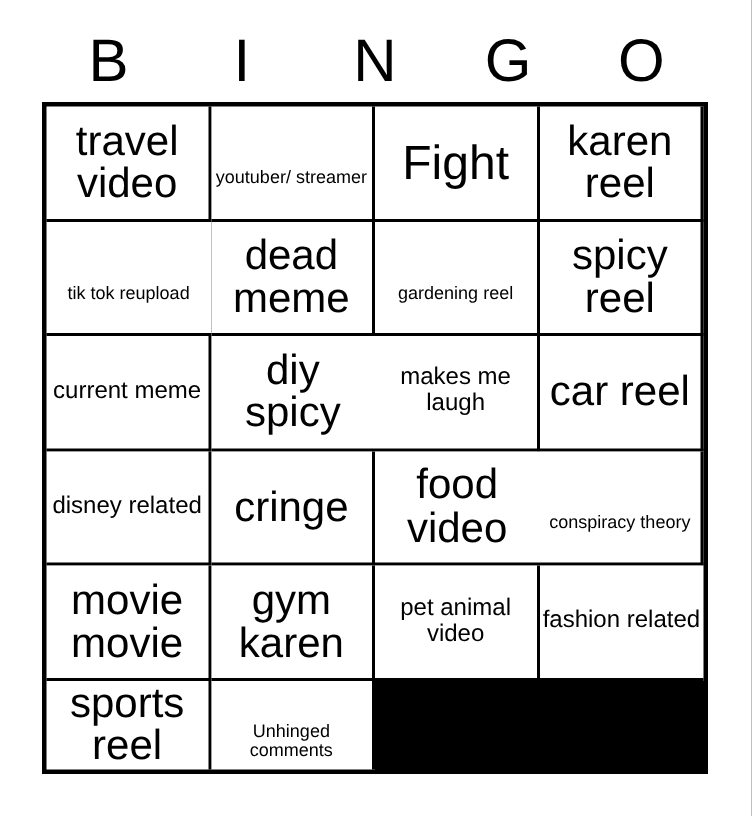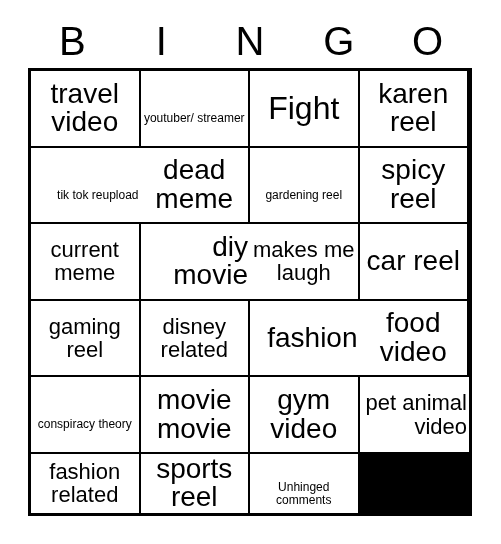--- a/index.html
+++ b/index.html
@@ -64,35 +64,35 @@
     box-sizing: border-box;
     border-right: 2px solid #000;
     border-bottom: 2px solid #000;
     display: flex;
     align-items: center;
     justify-content: center;
     text-align: center;
     padding: 1px 2px;
     overflow: hidden;
   }
-  .cell:nth-child(5n) { border-right: 0; text-align: right; }
+  .cell:nth-child(5n) { border-right: 0; }
   .cell:nth-child(n+21) { border-bottom: 0; }
 
   .cell-text {
     display: block;
     width: 100%;
     line-height: 1.04;
     word-wrap: break-word;
     hyphens: none;
   }
 
   
   .cell[data-size="xl"]  .cell-text { font-size: 32px; line-height: 1.02; }
   .cell[data-size="lg"]  .cell-text { font-size: 28px; line-height: 1.02; }
-  .cell[data-size="md"]  .cell-text { font-size: 22px; line-height: 1.06; }
+  .cell[data-size="md"]  .cell-text { font-size: 16px; line-height: 1.06; }
   .cell[data-size="sm"]  .cell-text { font-size: 12px; line-height: 1.12; margin-top: 21px; }
 </style>
 </head>
 <body>
 
 <div id="bingo-card">
 
   <div id="header-row">
     <div class="header-letter">B</div>
     <div class="header-letter">I</div>
@@ -125,51 +125,48 @@
     <div class="cell" data-size="sm">
         <span class="cell-text">gardening reel</span>
       </div>
     <div class="cell" data-size="lg">
         <span class="cell-text">spicy reel</span>
       </div>
     <div class="cell" data-size="md">
         <span class="cell-text">current meme</span>
       </div>
     <div class="cell" data-size="lg">
-        <span class="cell-text">diy movie</span>
+        <span class="cell-text">diy spicy</span>
       </div>
 
     <div class="cell" data-size="md">
         <span class="cell-text">makes me laugh</span>
       </div>
     <div class="cell" data-size="lg">
         <span class="cell-text">car reel</span>
       </div>
     <div class="cell" data-size="md">
-        <span class="cell-text">gaming reel</span>
-      </div>
-    <div class="cell" data-size="md">
         <span class="cell-text">disney related</span>
       </div>
 
     <div class="cell" data-size="lg">
-        <span class="cell-text">fashion</span>
+        <span class="cell-text">cringe</span>
       </div>
     <div class="cell" data-size="lg">
         <span class="cell-text">food video</span>
       </div>
     <div class="cell" data-size="sm">
         <span class="cell-text">conspiracy theory</span>
       </div>
     <div class="cell" data-size="lg">
         <span class="cell-text">movie movie</span>
       </div>
 
     <div class="cell" data-size="lg">
-        <span class="cell-text">gym video</span>
+        <span class="cell-text">gym karen</span>
       </div>
     <div class="cell" data-size="md">
         <span class="cell-text">pet animal video</span>
       </div>
     <div class="cell" data-size="md">
         <span class="cell-text">fashion related</span>
       </div>
     <div class="cell" data-size="lg">
         <span class="cell-text">sports reel</span>
       </div>

